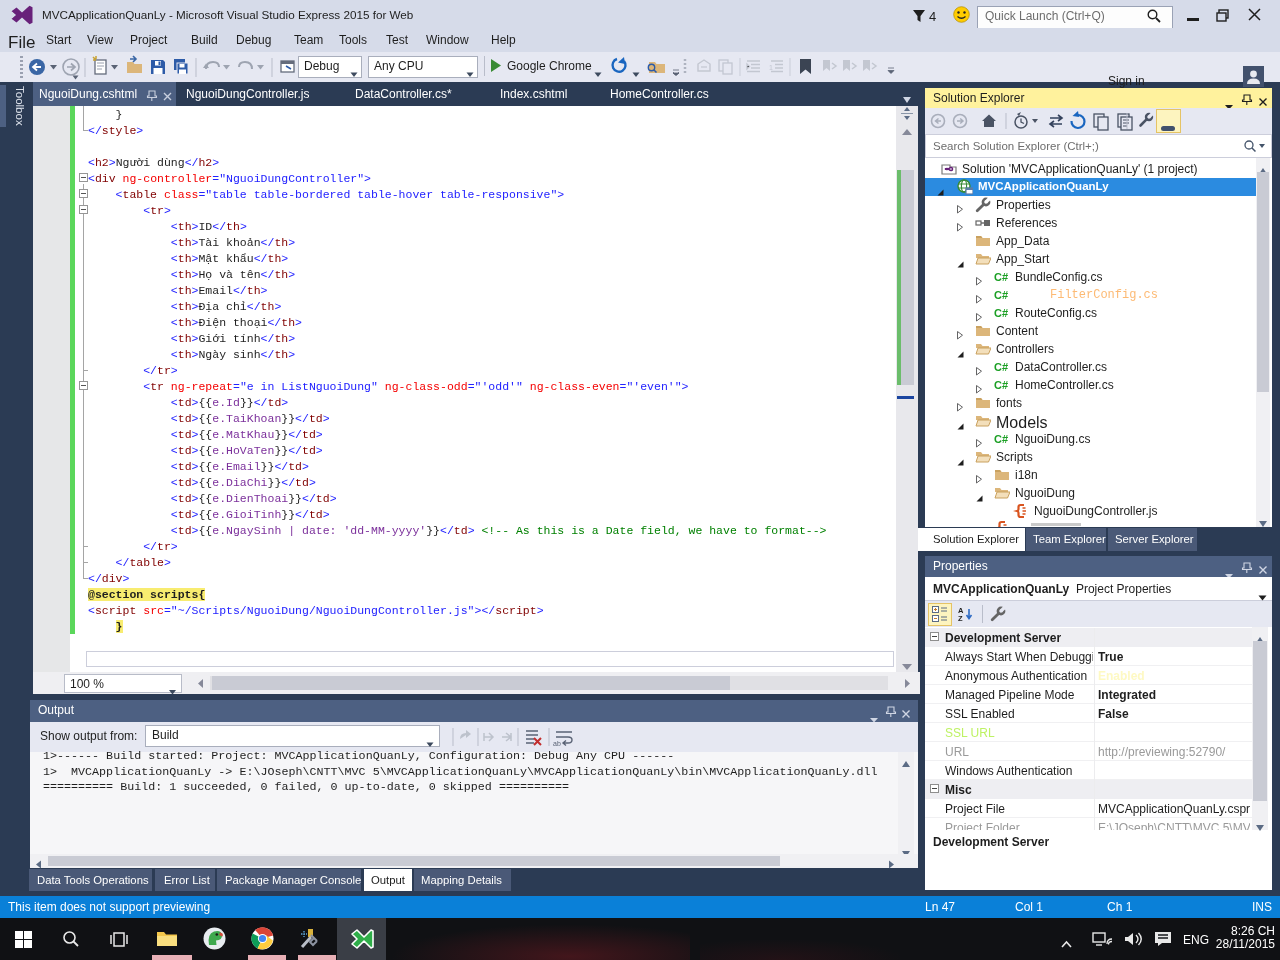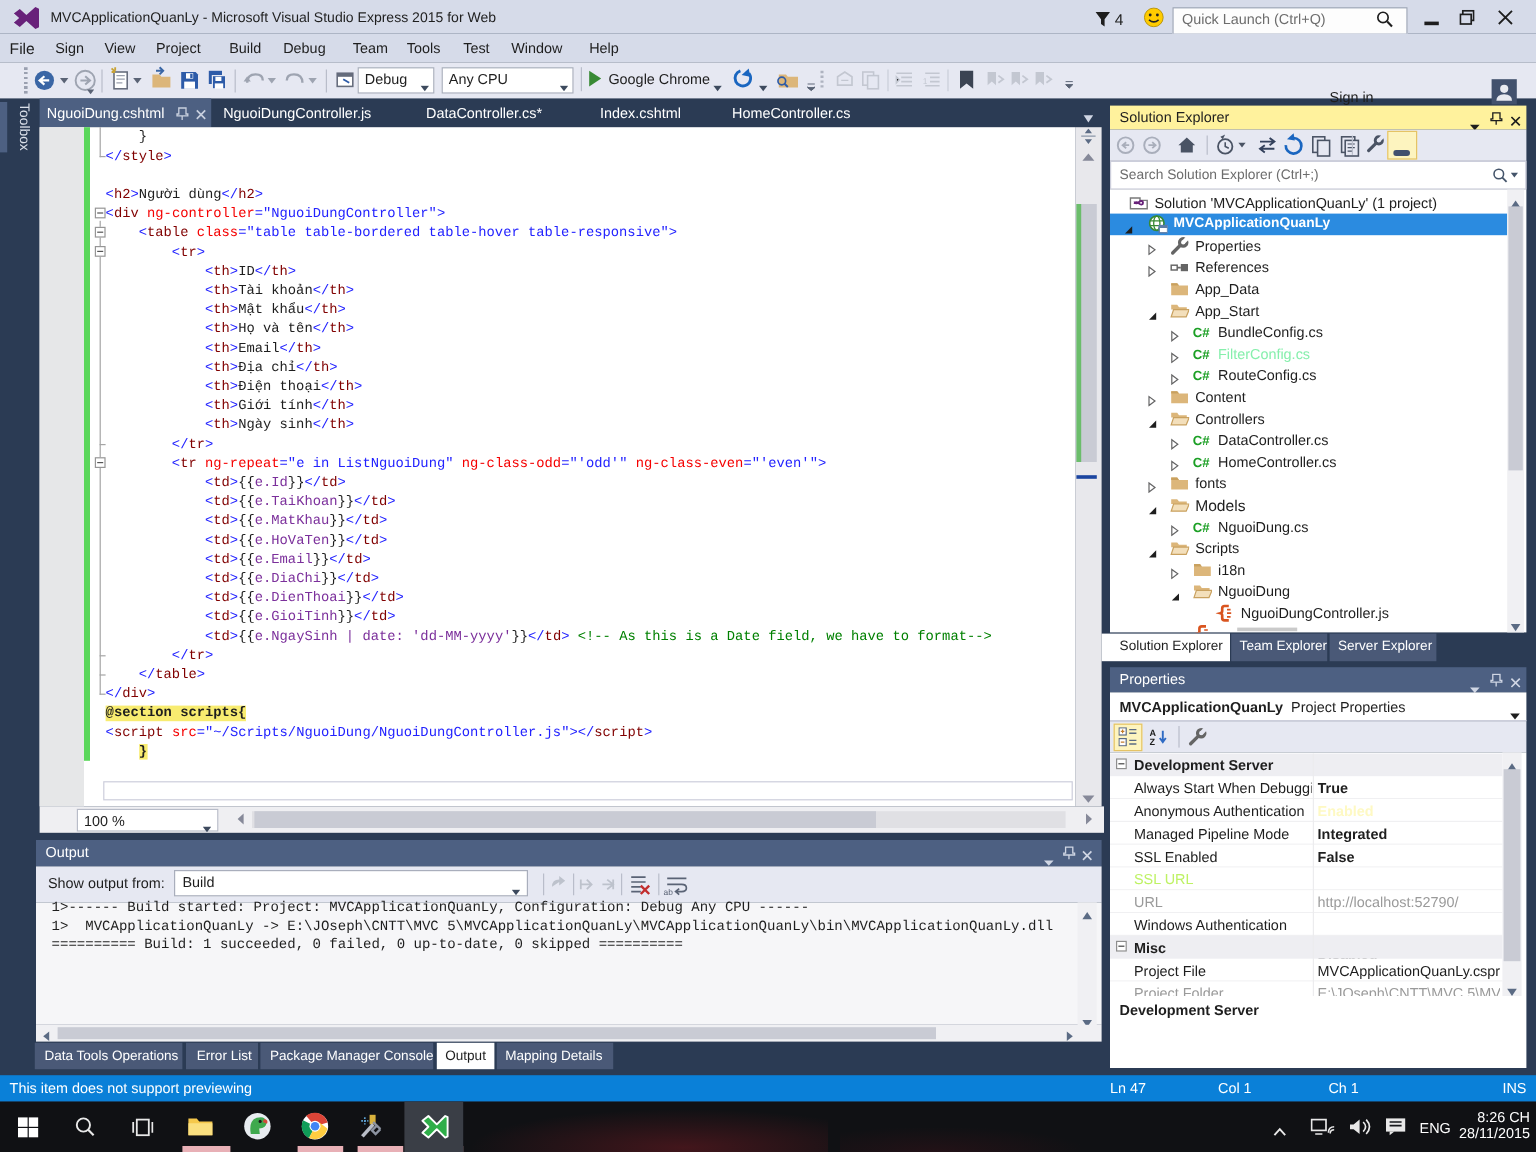--- a/index.html
+++ b/index.html
@@ -32,22 +32,22 @@
       </svg></div>
 <div class="abs" style="left:1187px;top:18px;width:12px;height:3px;background:#1E1E1E;"></div>
 <div class="abs" style="left:1216px;top:8px;width:13px;height:13px;"><svg width="13" height="13" viewBox="0 0 13 13">
         <rect x="3" y="1" width="9" height="8" fill="none" stroke="#1E1E1E" stroke-width="1.4"></rect>
         <rect x="1" y="4" width="9" height="8" fill="#D6DBE9" stroke="#1E1E1E" stroke-width="1.4"></rect>
       </svg></div>
 <div class="abs" style="left:1247px;top:7px;width:15px;height:15px;"><svg width="15" height="15" viewBox="0 0 15 15">
         <path d="M2 2 L13 13 M13 2 L2 13" stroke="#1E1E1E" stroke-width="1.5"></path>
       </svg></div>
 <div class="abs" style="left:0;top:28px;width:1280px;height:24px;background:#D6DBE9;"></div>
-<div class="abs" style="left:8px;top:33px;font-size:13px;color:#1E1E1E;">File</div>
-<div class="abs" style="left:46px;top:33px;font-size:12px;color:#1E1E1E;">Sign</div>
+<div class="abs" style="left:8px;top:33px;font-size:17px;color:#1E1E1E;">File</div>
+<div class="abs" style="left:46px;top:33px;font-size:12px;color:#1E1E1E;">Start</div>
 <div class="abs" style="left:87px;top:33px;font-size:12px;color:#1E1E1E;">View</div>
 <div class="abs" style="left:130px;top:33px;font-size:12px;color:#1E1E1E;">Project</div>
 <div class="abs" style="left:191px;top:33px;font-size:12px;color:#1E1E1E;">Build</div>
 <div class="abs" style="left:236px;top:33px;font-size:12px;color:#1E1E1E;">Debug</div>
 <div class="abs" style="left:294px;top:33px;font-size:12px;color:#1E1E1E;">Team</div>
 <div class="abs" style="left:339px;top:33px;font-size:12px;color:#1E1E1E;">Tools</div>
 <div class="abs" style="left:386px;top:33px;font-size:12px;color:#1E1E1E;">Test</div>
 <div class="abs" style="left:426px;top:33px;font-size:12px;color:#1E1E1E;">Window</div>
 <div class="abs" style="left:491px;top:33px;font-size:12px;color:#1E1E1E;">Help</div>
 <div class="abs" style="left:0;top:52px;width:1280px;height:30px;background:#E6E8F2;"></div>
@@ -342,21 +342,21 @@
 <div class="abs" style="left:994px;top:269px;width:17px;height:16px;"><svg width="17" height="16" viewBox="0 0 17 16">
         <text x="0" y="12" font-family="Liberation Sans" font-weight="bold" font-size="11" fill="#1B9F24">C#</text>
       </svg></div>
 <div class="abs" style="left:1015px;top:270px;font-size:12px;color:#1E1E1E;">BundleConfig.cs</div>
 <div class="abs" style="left:975px;top:290px;width:8px;height:10px;"><svg width="8" height="10">
         <path d="M1.5 1.5 L1.5 9 L6.5 5.2 Z" fill="#fff" stroke="#646465" stroke-width="1"></path>
       </svg></div>
 <div class="abs" style="left:994px;top:287px;width:17px;height:16px;"><svg width="17" height="16" viewBox="0 0 17 16">
         <text x="0" y="12" font-family="Liberation Sans" font-weight="bold" font-size="11" fill="#1B9F24">C#</text>
       </svg></div>
-<div class="abs" style="left:1015px;top:288px;font-size:12px;color:#86efac;">FilterConfig.cs</div>
+<div class="abs" style="left:1050px;top:288px;font-size:12px;color:#fdba74;font-family:Liberation Mono, monospace;">FilterConfig.cs</div>
 <div class="abs" style="left:975px;top:308px;width:8px;height:10px;"><svg width="8" height="10">
         <path d="M1.5 1.5 L1.5 9 L6.5 5.2 Z" fill="#fff" stroke="#646465" stroke-width="1"></path>
       </svg></div>
 <div class="abs" style="left:994px;top:305px;width:17px;height:16px;"><svg width="17" height="16" viewBox="0 0 17 16">
         <text x="0" y="12" font-family="Liberation Sans" font-weight="bold" font-size="11" fill="#1B9F24">C#</text>
       </svg></div>
 <div class="abs" style="left:1015px;top:306px;font-size:12px;color:#1E1E1E;">RouteConfig.cs</div>
 <div class="abs" style="left:956px;top:326px;width:8px;height:10px;"><svg width="8" height="10">
         <path d="M1.5 1.5 L1.5 9 L6.5 5.2 Z" fill="#fff" stroke="#646465" stroke-width="1"></path>
       </svg></div>
@@ -395,21 +395,21 @@
         <path d="M1 3 L6 3 L7.5 5 L1 5 Z" fill="#C9A15F"></path>
       </svg></div>
 <div class="abs" style="left:996px;top:396px;font-size:12px;color:#1E1E1E;">fonts</div>
 <div class="abs" style="left:956px;top:417px;width:9px;height:9px;"><svg width="9" height="9">
         <path d="M7.5 1.5 L7.5 7.5 L1.5 7.5 Z" fill="#1E1E1E"></path>
       </svg></div>
 <div class="abs" style="left:975px;top:413px;width:17px;height:16px;"><svg width="16" height="16" viewBox="0 0 16 16">
         <path d="M1 3 L6 3 L7.5 5 L14 5 L14 7 L1 7 Z" fill="#DCB67A"></path>
         <path d="M1 13 L3 7 L16 7 L13.5 13 Z" fill="#F3DFBB" stroke="#C9A15F" stroke-width="1"></path>
       </svg></div>
-<div class="abs" style="left:996px;top:414px;font-size:13px;color:#1E1E1E;">Models</div>
+<div class="abs" style="left:996px;top:414px;font-size:16px;color:#1E1E1E;">Models</div>
 <div class="abs" style="left:975px;top:434px;width:8px;height:10px;"><svg width="8" height="10">
         <path d="M1.5 1.5 L1.5 9 L6.5 5.2 Z" fill="#fff" stroke="#646465" stroke-width="1"></path>
       </svg></div>
 <div class="abs" style="left:994px;top:431px;width:17px;height:16px;"><svg width="17" height="16" viewBox="0 0 17 16">
         <text x="0" y="12" font-family="Liberation Sans" font-weight="bold" font-size="11" fill="#1B9F24">C#</text>
       </svg></div>
 <div class="abs" style="left:1015px;top:432px;font-size:12px;color:#1E1E1E;">NguoiDung.cs</div>
 <div class="abs" style="left:956px;top:453px;width:9px;height:9px;"><svg width="9" height="9">
         <path d="M7.5 1.5 L7.5 7.5 L1.5 7.5 Z" fill="#1E1E1E"></path>
       </svg></div>
@@ -509,21 +509,21 @@
 <div class="abs" style="left:945px;top:688px;font-size:12px;color:#1E1E1E;width:148px;white-space:nowrap;overflow:hidden;">Managed Pipeline Mode</div>
 <div class="abs" style="left:1098px;top:688px;font-size:12px;color:#1E1E1E;font-weight:bold;width:152px;white-space:nowrap;overflow:hidden;">Integrated</div>
 <div class="abs" style="left:925px;top:704px;width:327px;height:19px;background:#fff;border-bottom:1px solid #F0F0F2;"></div>
 <div class="abs" style="left:945px;top:707px;font-size:12px;color:#1E1E1E;width:148px;white-space:nowrap;overflow:hidden;">SSL Enabled</div>
 <div class="abs" style="left:1098px;top:707px;font-size:12px;color:#1E1E1E;font-weight:bold;width:152px;white-space:nowrap;overflow:hidden;">False</div>
 <div class="abs" style="left:925px;top:723px;width:327px;height:19px;background:#fff;border-bottom:1px solid #F0F0F2;"></div>
 <div class="abs" style="left:945px;top:726px;font-size:12px;color:#bef264;width:148px;white-space:nowrap;overflow:hidden;">SSL URL</div>
 <div class="abs" style="left:1098px;top:726px;font-size:12px;color:#9A9A9A;width:152px;white-space:nowrap;overflow:hidden;"></div>
 <div class="abs" style="left:925px;top:742px;width:327px;height:19px;background:#fff;border-bottom:1px solid #F0F0F2;"></div>
 <div class="abs" style="left:945px;top:745px;font-size:12px;color:#9A9A9A;width:148px;white-space:nowrap;overflow:hidden;">URL</div>
-<div class="abs" style="left:1098px;top:745px;font-size:12px;color:#9A9A9A;width:152px;white-space:nowrap;overflow:hidden;">http://localhost:52790/</div>
+<div class="abs" style="left:1098px;top:745px;font-size:12px;color:#9A9A9A;width:152px;white-space:nowrap;overflow:hidden;">http://previewing:52790/</div>
 <div class="abs" style="left:925px;top:761px;width:327px;height:19px;background:#fff;border-bottom:1px solid #F0F0F2;"></div>
 <div class="abs" style="left:945px;top:764px;font-size:12px;color:#1E1E1E;width:148px;white-space:nowrap;overflow:hidden;">Windows Authentication</div>
 <div class="abs" style="left:1098px;top:764px;font-size:12px;color:#1E1E1E;font-weight:bold;width:152px;white-space:nowrap;overflow:hidden;margin-top:24px;">Disabled</div>
 <div class="abs" style="left:925px;top:780px;width:327px;height:19px;background:#EEEEF2;"></div>
 <div class="abs" style="left:930px;top:784px;width:9px;height:9px;background:#fff;border:1px solid #8E8E8E;"></div>
 <div class="abs" style="left:932px;top:788px;width:5px;height:1px;background:#444;"></div>
 <div class="abs" style="left:945px;top:783px;font-size:12px;font-weight:bold;color:#1E1E1E;">Misc</div>
 <div class="abs" style="left:925px;top:799px;width:327px;height:19px;background:#fff;border-bottom:1px solid #F0F0F2;"></div>
 <div class="abs" style="left:945px;top:802px;font-size:12px;color:#1E1E1E;width:148px;white-space:nowrap;overflow:hidden;">Project File</div>
 <div class="abs" style="left:1098px;top:802px;font-size:12px;color:#1E1E1E;width:152px;white-space:nowrap;overflow:hidden;">MVCApplicationQuanLy.cspro</div>

